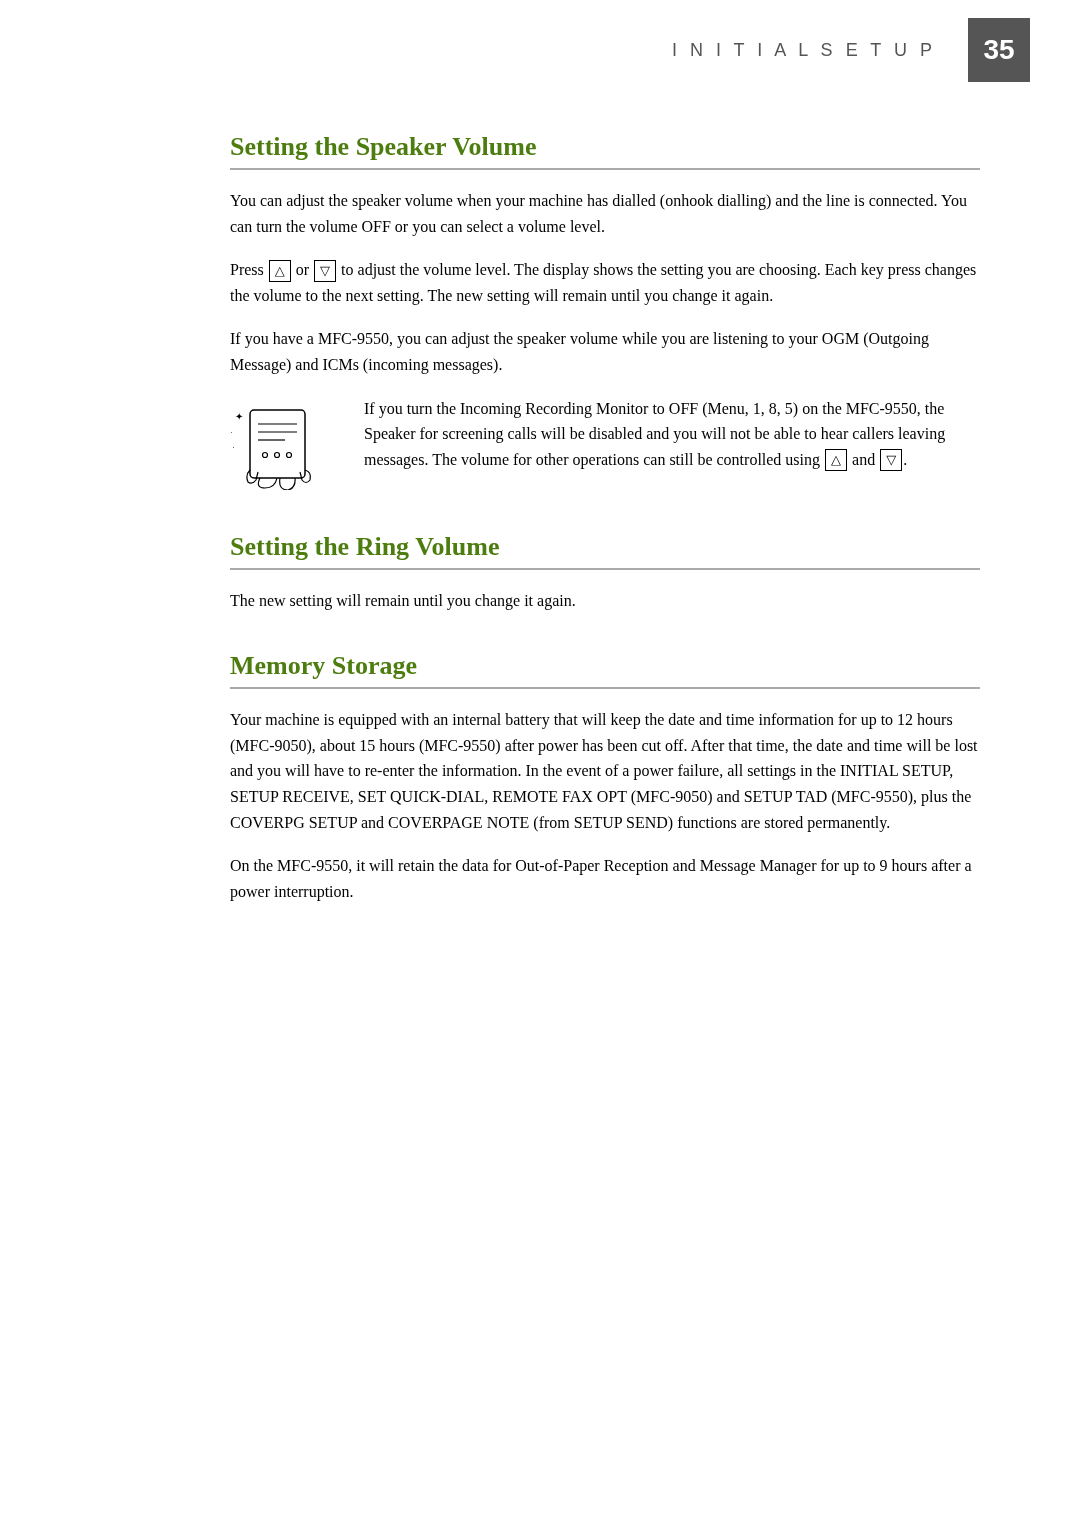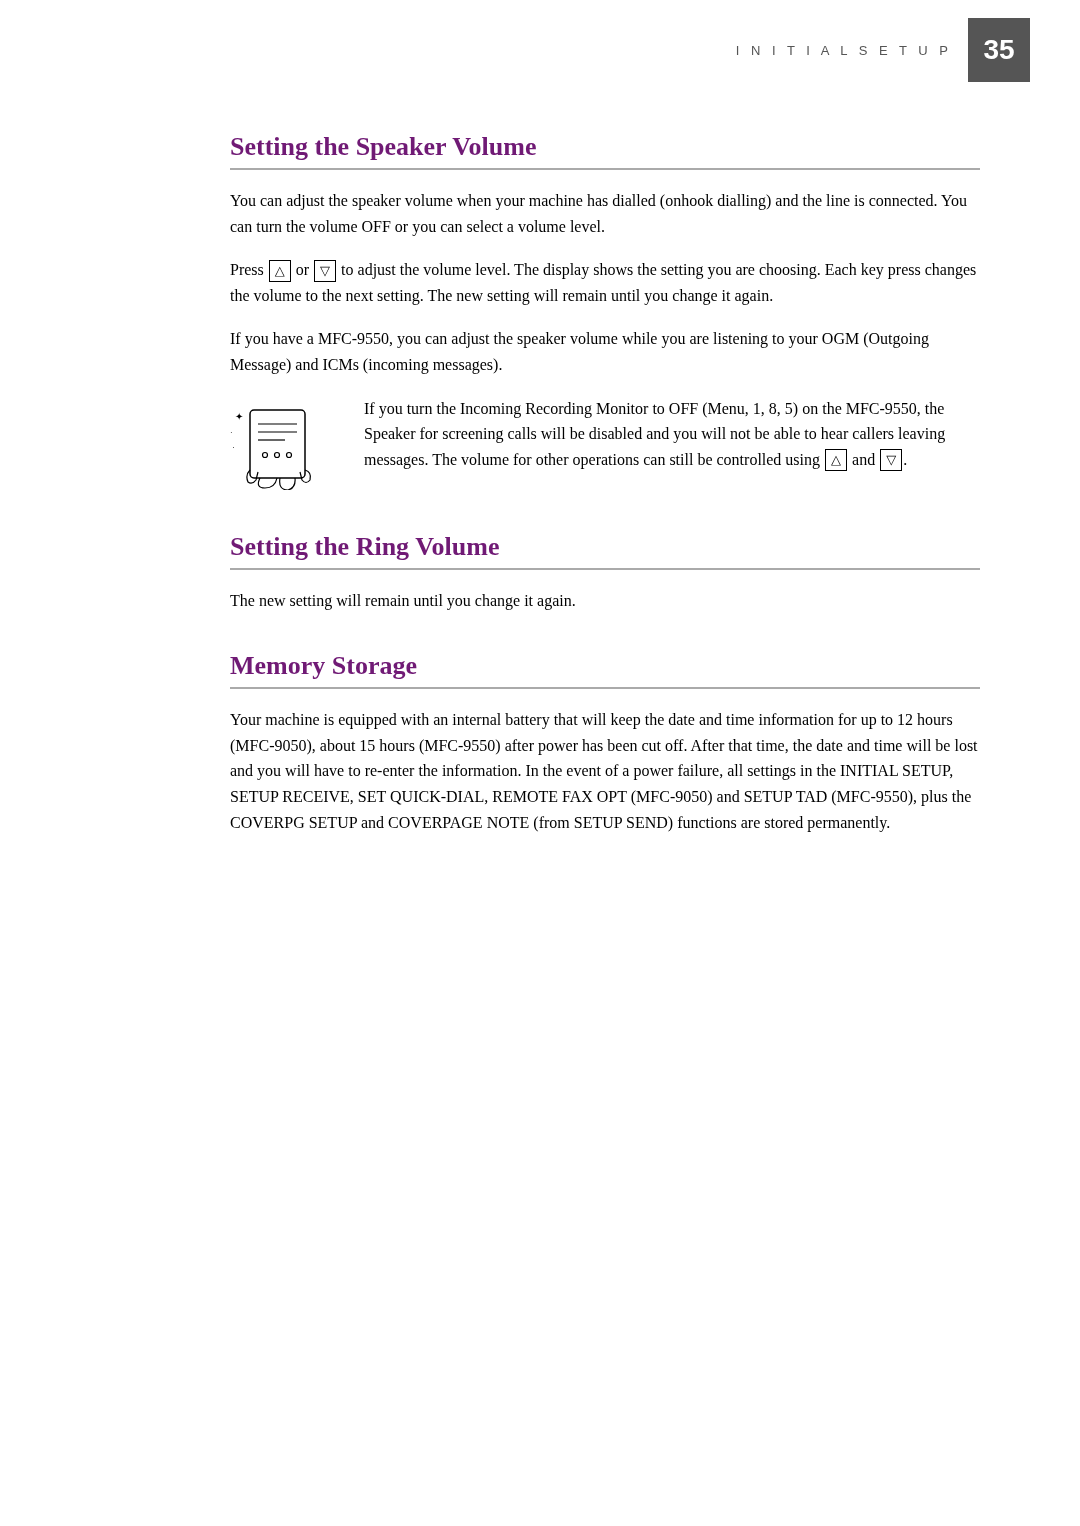--- a/index.html
+++ b/index.html
@@ -29,24 +29,24 @@
     .header-bar {
       display: flex;
       justify-content: flex-end;
       align-items: center;
       padding: 18px 0 10px 0;
       margin: 0 50px;
     }
 
     .header-text {
       font-family: Arial, Helvetica, sans-serif;
-      font-size: 13px;
+      font-size: 18px;
       letter-spacing: 4px;
       color: #555555;
-      margin-right: 16px;
+      margin-right: 32px;
     }
 
     .page-number-box {
       background: #555555;
       color: #ffffff;
       font-family: Arial, Helvetica, sans-serif;
       font-size: 28px;
       font-weight: bold;
       width: 62px;
       height: 64px;
@@ -58,21 +58,21 @@
 
     
     .content-area {
       margin: 40px 100px 40px 230px;
     }
 
     
     .section-heading {
       font-size: 26px;
       font-weight: bold;
-      color: #701a75;
+      color: #4d7c0f;
       margin-bottom: 6px;
     }
 
     .section-divider {
       border: none;
       border-top: 2px solid #aaaaaa;
       margin-bottom: 18px;
     }
 
     .section-block {
@@ -209,16 +209,17 @@
     </div>
 
     <div class="section-block">
       <h2 class="section-heading">Memory Storage</h2>
       <hr class="section-divider">
 
       <p class="body-para">
         Your machine is equipped with an internal battery that will keep the date and time information for up to 12 hours (MFC-9050), about 15 hours (MFC-9550) after power has been cut off. After that time, the date and time will be lost and you will have to re-enter the information. In the event of a power failure, all settings in the <b>INITIAL SETUP</b>, <b>SETUP RECEIVE</b>, <b>SET QUICK-DIAL</b>, <b>REMOTE FAX OPT</b> (MFC-9050) and <b>SETUP TAD</b> (MFC-9550), plus the <b>COVERPG SETUP</b> and <b>COVERPAGE NOTE</b> (from <b>SETUP SEND)</b> functions are stored permanently.
       </p>
 
+      <p class="body-para">On the MFC-9550, it will retain the data for Out-of-Paper Reception and Message Manager for up to 9 hours after a power interruption.</p>
     </div>
 
   </div>
 </div>
 
 </body></html>

